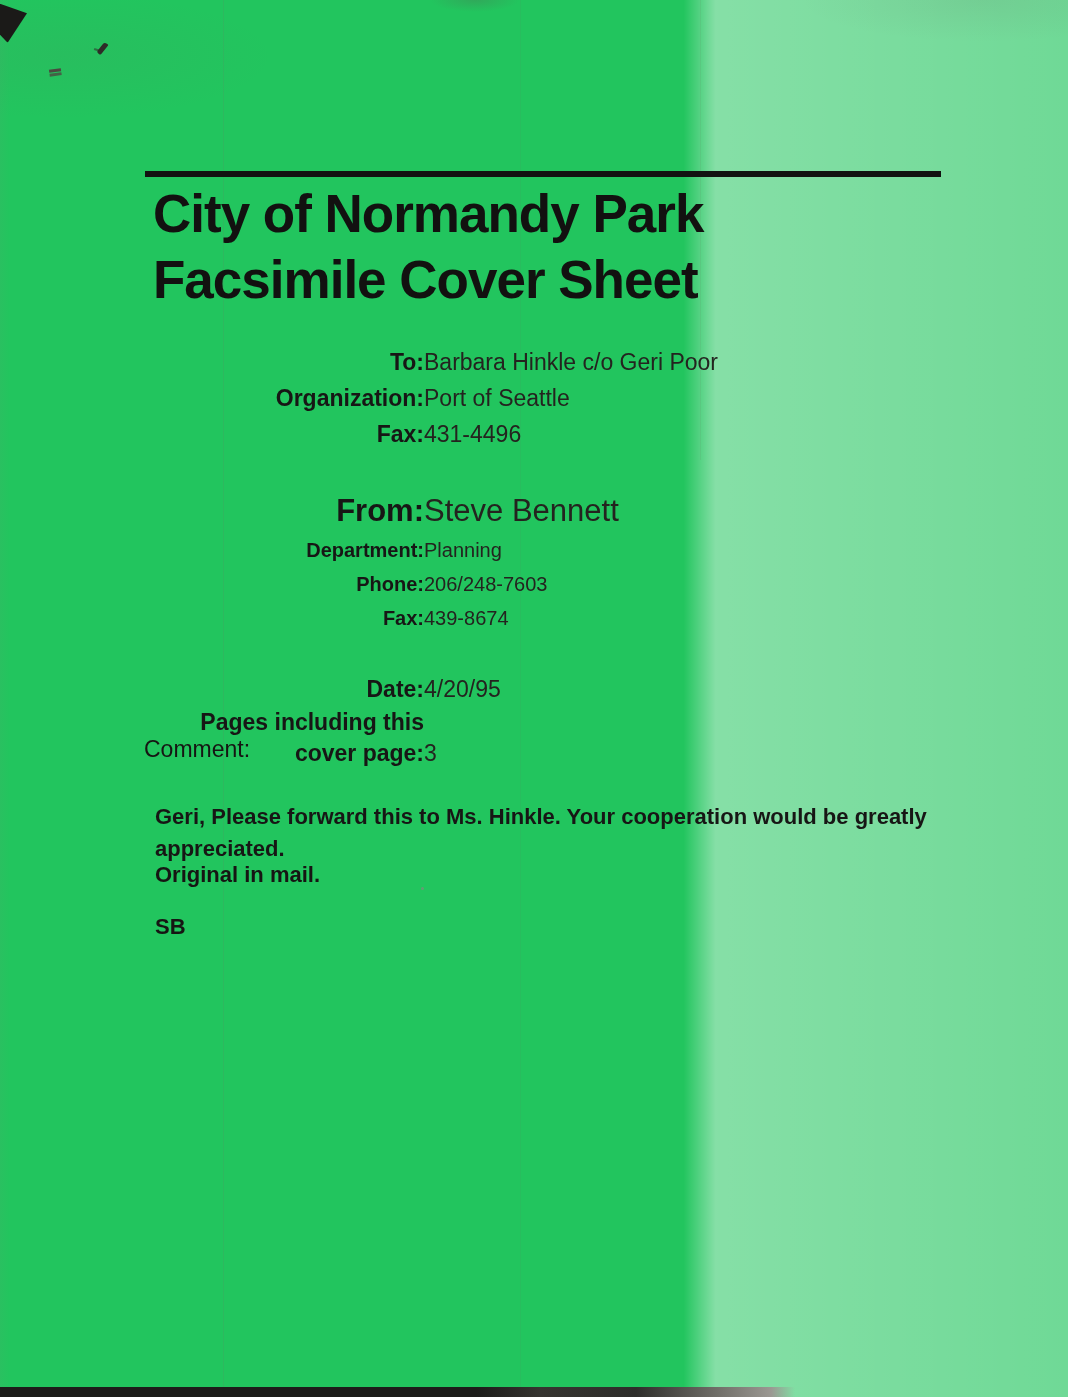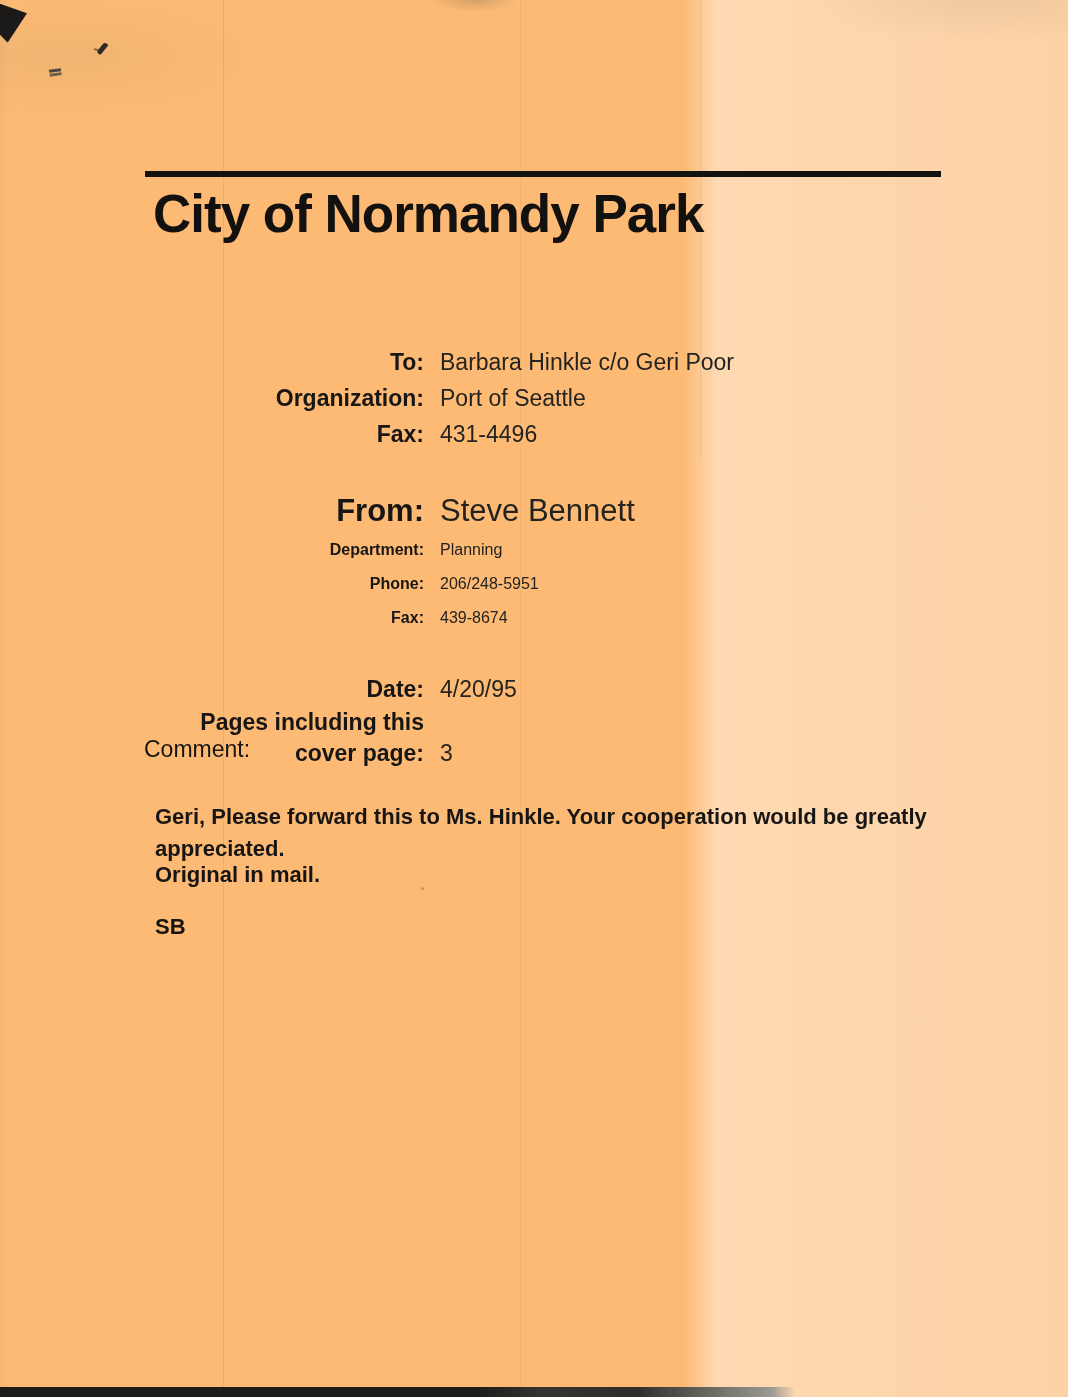--- a/index.html
+++ b/index.html
@@ -6,21 +6,21 @@
   body{
     width:1068px;height:1397px;
     background:#efeeec;
     font-family:"Liberation Sans","DejaVu Sans",sans-serif;
     color:#161513;
     overflow:hidden;
   }
   .page{
     position:relative;
     width:1068px;height:1397px;
-    background:#fdba74;
+    background:#22c55e;
     overflow:hidden;
   }
   
   .page::before{
     content:"";position:absolute;inset:0;pointer-events:none;
     background:
       radial-gradient(ellipse 260px 60px at 92% 0%, rgba(100,96,88,0.10), transparent 70%),
       radial-gradient(ellipse 300px 90px at 6% 4%, rgba(110,105,96,0.08), transparent 70%),
       linear-gradient(to right, rgba(140,134,124,0.07) 0px, rgba(140,134,124,0.0) 10px),
       linear-gradient(to right, rgba(255,255,255,0.0) 64%, rgba(255,255,255,0.45) 67%, rgba(255,255,255,0.35) 100%);
@@ -67,27 +67,27 @@
   }
 
   
   .rule{position:absolute;left:145px;top:171px;width:796px;height:6px;background:#121211;}
   .title{position:absolute;left:153px;top:181px;line-height:66px;
     font-size:53px;font-weight:700;letter-spacing:-1px;color:#121110;}
 
   
   .fields{position:absolute;left:155px;width:800px;}
   .row{display:flex;align-items:baseline;}
-  .label{width:269px;padding-right:16px;text-align:right;font-weight:700;
+  .label{width:269px;text-align:right;font-weight:700;
     flex:0 0 269px;color:#171615;}
   .value{font-weight:400;color:#24231f;}
   .to-block{top:344px;}
   .to-block .row{line-height:36px;font-size:23px;}
   .from-block{top:470px;}
-  .from-block .row{line-height:34px;font-size:16px;}
+  .from-block .row{line-height:34px;font-size:20px;}
   .from-block .row.big{line-height:44px;font-size:31px;margin-top:19px;}
   .date-block{top:628px;margin-top:43px;}
   .date-block .row{line-height:36px;font-size:23px;}
   .date-block .row.pages{line-height:31px;align-items:flex-end;}
   .label .lbl-line{display:block;}
 
   
   .comment-heading{position:absolute;left:144px;top:735px;
     font-size:23px;font-weight:400;line-height:28px;}
   .comment-body{position:absolute;left:155px;top:792px;
@@ -108,20 +108,21 @@
   <div class="speck"></div>
   <div class="crease c1"></div>
   <div class="crease c2"></div>
   <div class="crease c3"></div>
   <div class="wrinkle"></div>
   <div class="bottom-bar"></div>
 
   <div class="rule"></div>
   <div class="title">
     <div>City of Normandy Park</div>
+    <div>Facsimile Cover Sheet</div>
   </div>
 
   <div class="fields to-block">
     <div class="row">
       <div class="label">To:</div>
       <div class="value">Barbara Hinkle c/o Geri Poor</div>
     </div>
     <div class="row">
       <div class="label">Organization:</div>
       <div class="value">Port of Seattle</div>
@@ -136,21 +137,21 @@
     <div class="row big">
       <div class="label">From:</div>
       <div class="value">Steve Bennett</div>
     </div>
     <div class="row">
       <div class="label">Department:</div>
       <div class="value">Planning</div>
     </div>
     <div class="row">
       <div class="label">Phone:</div>
-      <div class="value">206/248-5951</div>
+      <div class="value">206/248-7603</div>
     </div>
     <div class="row">
       <div class="label">Fax:</div>
       <div class="value">439-8674</div>
     </div>
   </div>
 
   <div class="fields date-block">
     <div class="row">
       <div class="label">Date:</div>

